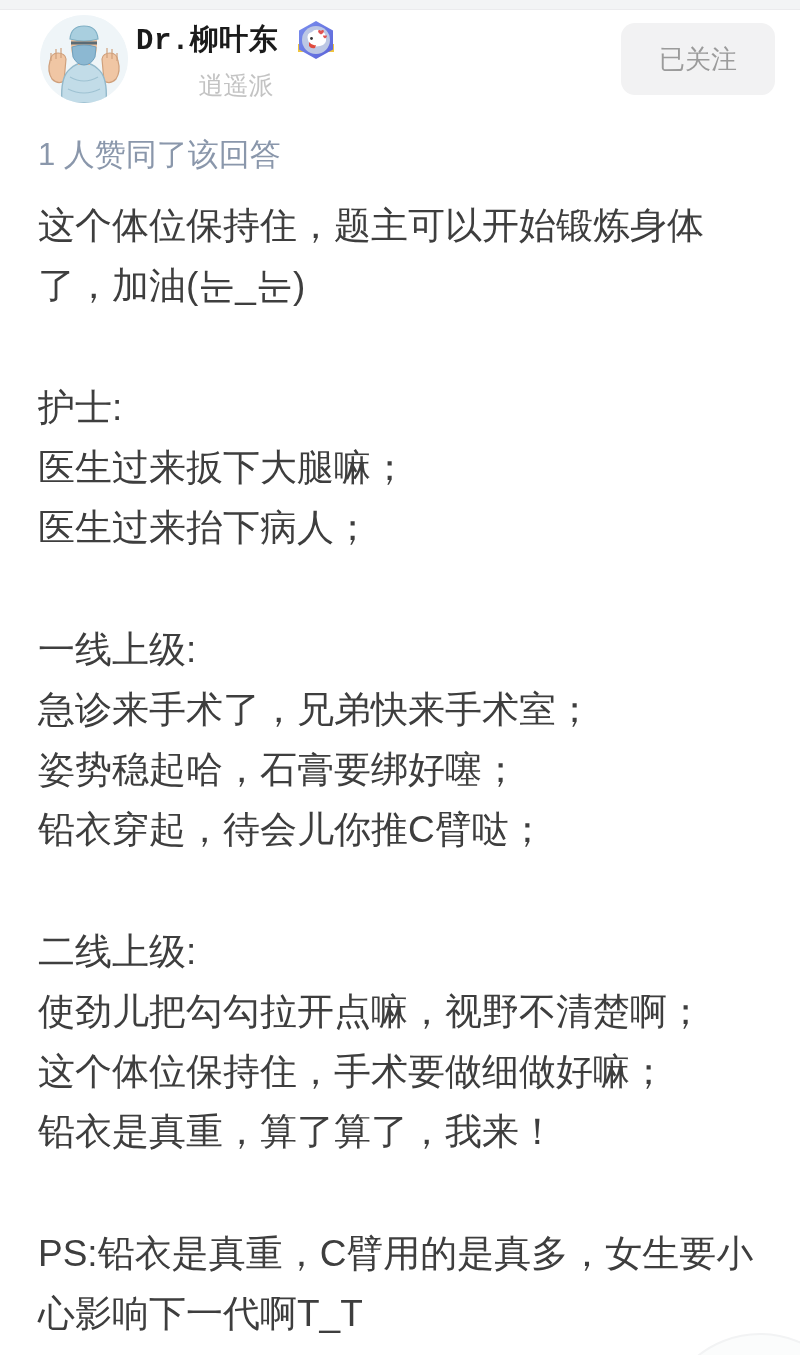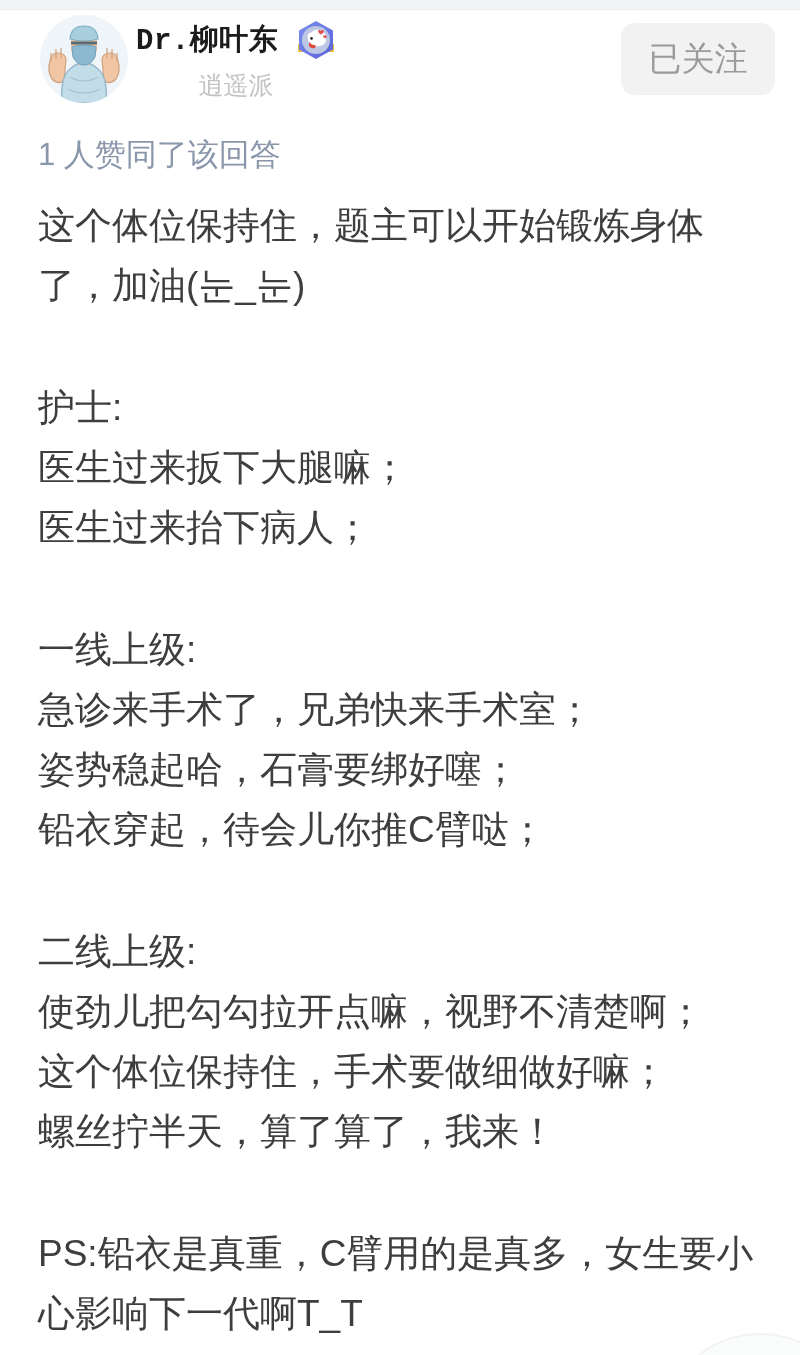--- a/index.html
+++ b/index.html
@@ -41,21 +41,21 @@
   .badge svg { width:100%; height:100%; display:block; }
   .author-subtitle {
     margin-top:9px;
     font-size:25px; color:#c3c3c3;text-align:center;
   }
   .follow-btn {
     position:absolute; right:25px; top:13px;
     width:154px; height:72px;
     background:#f2f2f3;
     border:none; border-radius:14px;
-    font-size:33px; color:#9b9b9b;
+    font-size:26px; color:#9b9b9b;
     font-family:inherit;
     cursor:pointer;
   }
   .meta {
     margin:25px 0 12px 38px;
     font-size:31px; line-height:40px;
     color:#8a97ab;
   }
   .content {
     margin-top:21px;
@@ -153,21 +153,21 @@
     <div class="paragraph">
       <div class="line">一线上级:</div>
       <div class="line">急诊来手术了，兄弟快来手术室；</div>
       <div class="line">姿势稳起哈，石膏要绑好噻；</div>
       <div class="line">铅衣穿起，待会儿你推C臂哒；</div>
     </div>
     <div class="paragraph">
       <div class="line">二线上级:</div>
       <div class="line">使劲儿把勾勾拉开点嘛，视野不清楚啊；</div>
       <div class="line">这个体位保持住，手术要做细做好嘛；</div>
-      <div class="line">螺丝拧半天，算了算了，我来！</div>
+      <div class="line">铅衣是真重，算了算了，我来！</div>
     </div>
     <div class="paragraph">
       <div class="line">PS:铅衣是真重，C臂用的是真多，女生要小</div>
       <div class="line">心影响下一代啊T_T</div>
     </div>
   </div>
 
 <div class="fab"></div>
 
 </body></html>

